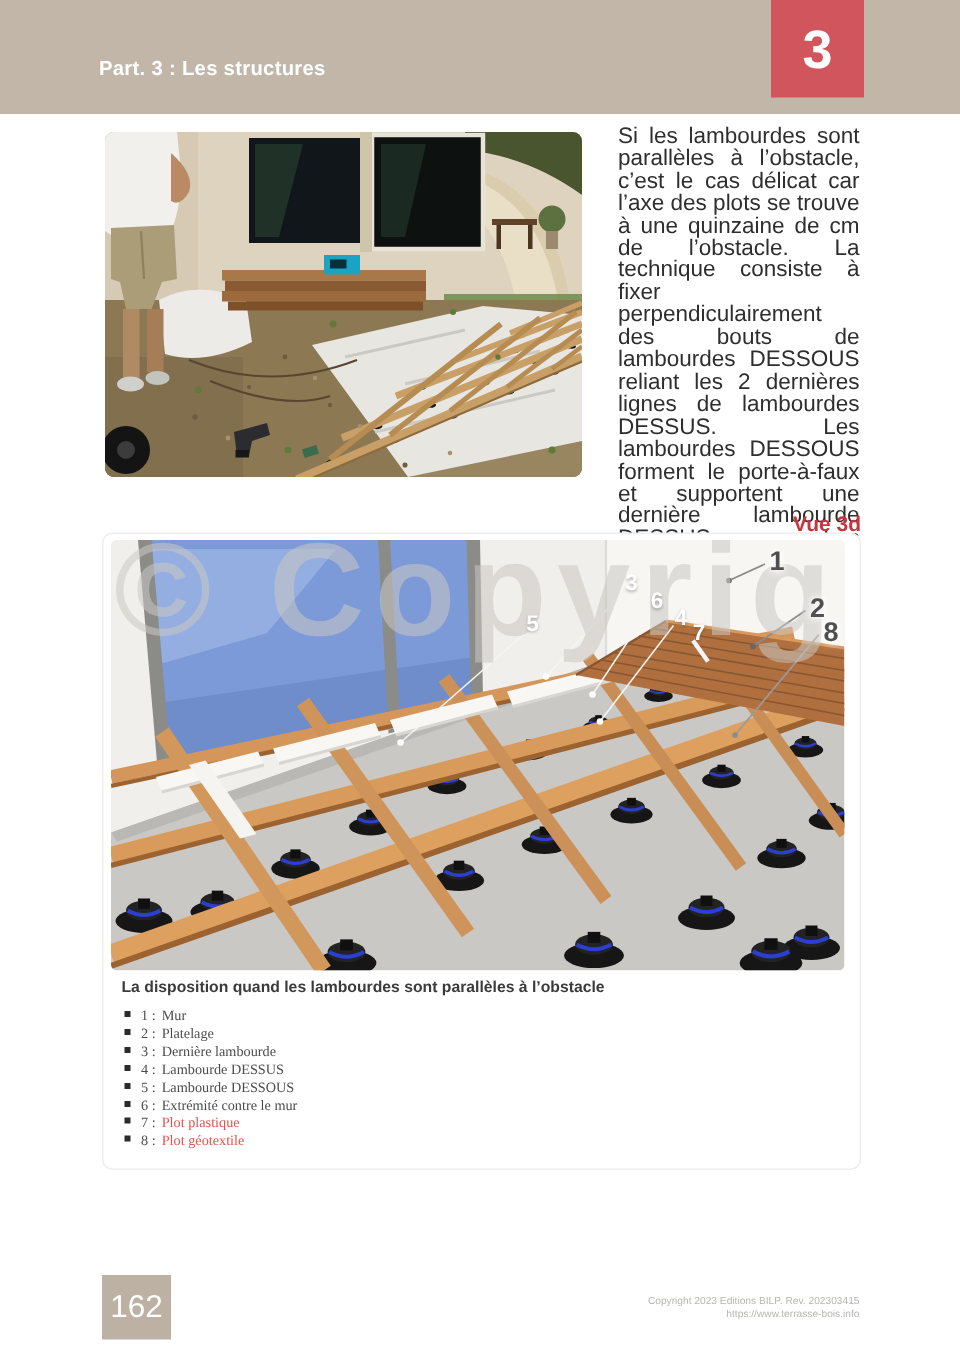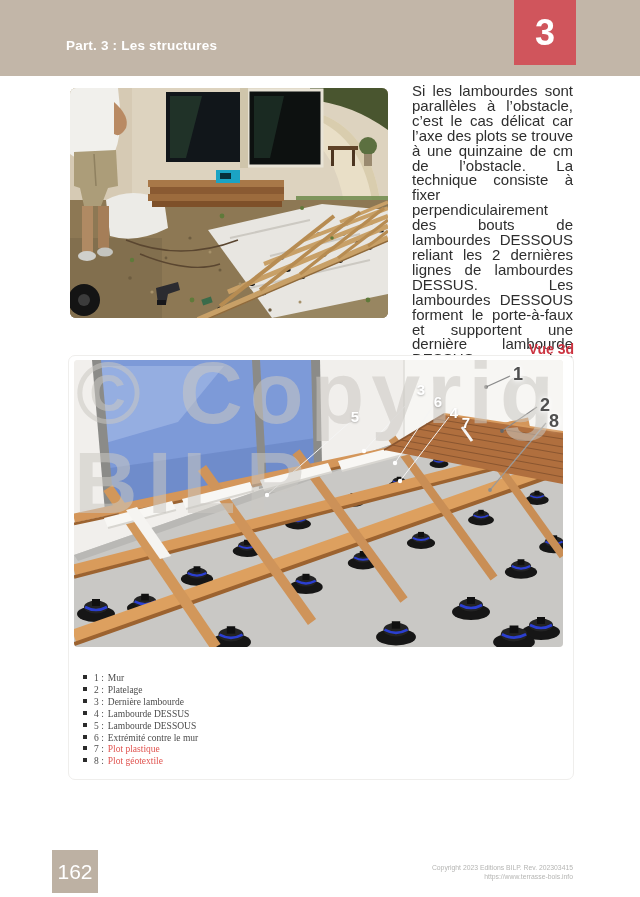--- a/index.html
+++ b/index.html
@@ -33,21 +33,21 @@
   .co.dark{font-size:18px;color:#4f4f4f;text-shadow:0 0 6px #fff,0 0 3px #fff,0 0 8px #fff;}
   .co.light{font-size:15px;color:#ffffff;text-shadow:0 1px 2px rgba(60,60,60,.35);}
   .fig-caption{position:absolute;left:12px;top:296px;font-size:10.5px;font-weight:bold;color:#3b3b3b;}
   .legend{position:absolute;left:14px;top:317px;list-style:none;margin:0;padding:0;}
   .legend li{font-size:9.5px;line-height:11.9px;color:#4c4c4c;font-family:Liberation Serif, serif;}
   .legend .sq{display:inline-block;width:4px;height:4px;background:#2b2b2b;margin-right:7px;
               vertical-align:2px;}
   .legend .num{margin-right:4px;}
   .legend .lbl.red{color:#e0534f;}
   
-  .pagenum{position:absolute;left:52px;top:850px;width:46px;height:43px;background:#bdb1a3;
+  .pagenum{position:absolute;left:68px;top:850px;width:46px;height:43px;background:#bdb1a3;
            display:flex;align-items:center;justify-content:center;color:#fff;
            font-size:21px;}
   .copy{position:absolute;right:67px;top:864px;text-align:right;font-size:6.8px;
         line-height:8.6px;color:#b5b5b3;}
 </style>
 </head>
 <body>
 
 <div class="band">
   <div class="band-title">Part. 3 : Les structures</div>
@@ -384,32 +384,32 @@
         <line x1="436" y1="16" x2="412" y2="27" stroke="#8a8a8a" stroke-width="1.2"></line>
           <circle cx="412" cy="27" r="1.9" fill="#777"></circle>
         <line x1="463" y1="47" x2="428" y2="71" stroke="#8a8a8a" stroke-width="1.2"></line>
           <circle cx="428" cy="71" r="1.9" fill="#666"></circle>
         <line x1="472" y1="63" x2="416" y2="130" stroke="#9a9a9a" stroke-width="1.2"></line>
           <circle cx="416" cy="130" r="1.9" fill="#8d8d8d"></circle>
       </g>
     </svg>
 
     <div class="wm wm1">© Copyright</div>
-    <div class="wm wm2">BILP</div>
 
     <div class="co dark" style="left:444px;top:14px">1</div>
     <div class="co dark" style="left:471px;top:45px">2</div>
     <div class="co dark" style="left:480px;top:61px">8</div>
     <div class="co light" style="left:347px;top:29px">3</div>
     <div class="co light" style="left:364px;top:41px">6</div>
     <div class="co light" style="left:281px;top:56px">5</div>
     <div class="co light" style="left:380px;top:52px">4</div>
     <div class="co light" style="left:392px;top:62px">7</div>
   </div>
 
+  <div class="fig-caption">La disposition quand les lambourdes sont parallèles à l’obstacle</div>
 
   <ul class="legend">
     <li><span class="sq"></span><span class="num">1 :</span><span class="lbl">Mur</span></li>
     <li><span class="sq"></span><span class="num">2 :</span><span class="lbl">Platelage</span></li>
     <li><span class="sq"></span><span class="num">3 :</span><span class="lbl">Dernière lambourde</span></li>
     <li><span class="sq"></span><span class="num">4 :</span><span class="lbl">Lambourde DESSUS</span></li>
     <li><span class="sq"></span><span class="num">5 :</span><span class="lbl">Lambourde DESSOUS</span></li>
     <li><span class="sq"></span><span class="num">6 :</span><span class="lbl">Extrémité contre le mur</span></li>
     <li><span class="sq"></span><span class="num">7 :</span><span class="lbl red">Plot plastique</span></li>
     <li><span class="sq"></span><span class="num">8 :</span><span class="lbl red">Plot géotextile</span></li>

